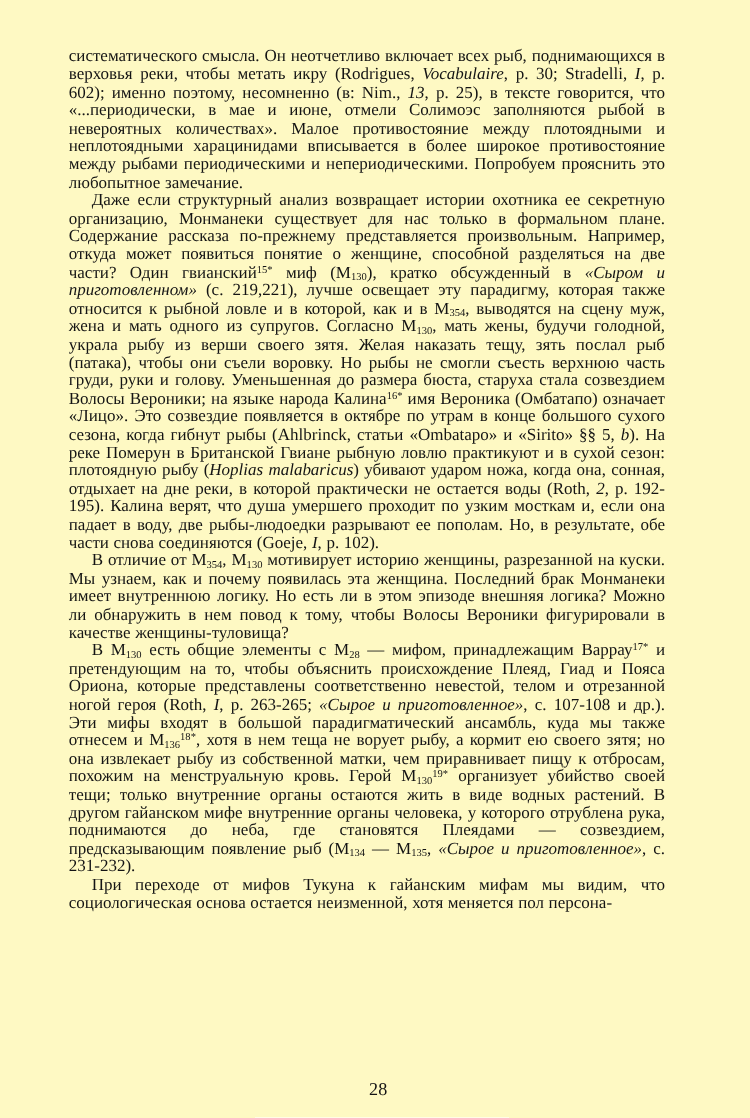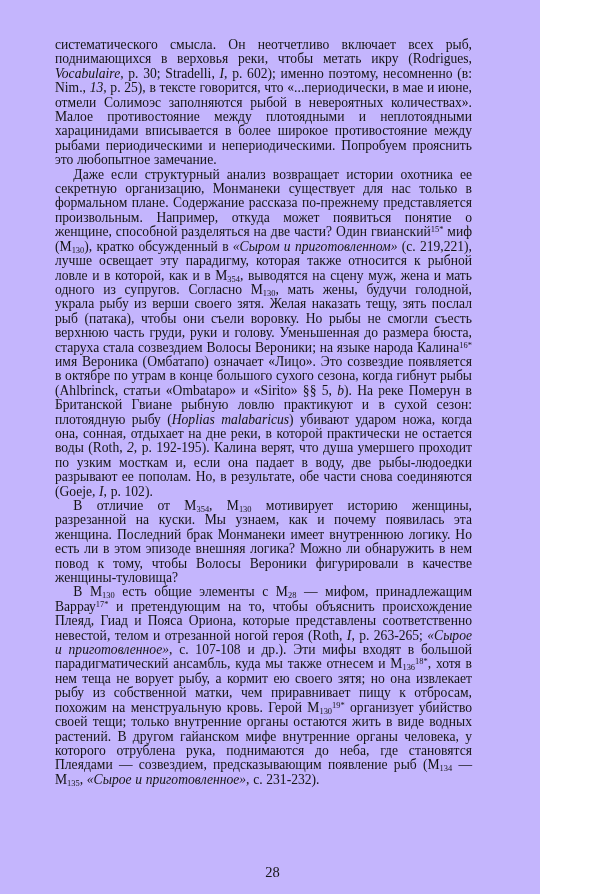--- a/index.html
+++ b/index.html
@@ -2,24 +2,24 @@
 <html lang="ru"><head>
 <meta charset="utf-8">
 <style>
   html, body {
     margin: 0;
     padding: 0;
     background: #ffffff;
   }
   .page {
     position: relative;
-    width: 540px;
+    width: 600px;
     height: 894px;
     margin: 0;
-    background: #c4b5fd;
+    background: #fef9c3;
     box-sizing: border-box;
     padding: 38px 68px 0 55px;
     font-family: "Liberation Serif", "DejaVu Serif", serif;
     color: #141414;
     overflow: hidden;
   }
   .text-block {
     width: 100%;
   }
   p.para {
@@ -59,15 +59,16 @@
 </style>
 </head>
 <body>
 
 <div class="page">
   <div class="text-block" id="paragraphs">
       <p class="para"><span>систематического смысла. Он неотчетливо включает всех рыб, поднимающихся в верховья реки, чтобы метать икру (Rodrigues, </span><span class="seg-i">Vocabulaire</span><span>, p. 30; Stradelli, </span><span class="seg-i">I</span><span>, p. 602); именно поэтому, несомненно (в: Nim., </span><span class="seg-i">13</span><span>, p. 25), в тексте говорится, что «...периодически, в мае и июне, отмели Солимоэс заполняются рыбой в невероятных количествах». Малое противостояние между плотоядными и неплотоядными харацинидами вписывается в более широкое противостояние между рыбами периодическими и непериодическими. Попробуем прояснить это любопытное замечание.</span></p>
       <p class="para indent"><span>Даже если структурный анализ возвращает истории охотника ее секретную организацию, Монманеки существует для нас только в формальном плане. Содержание рассказа по-прежнему представляется произвольным. Например, откуда может появиться понятие о женщине, способной разделяться на две части? Один гвианский</span><sup>15*</sup><span> миф (M</span><sub>130</sub><span>), кратко обсужденный в </span><span class="seg-bi">«Сыром и приготовленном»</span><span> (с. 219,221), лучше освещает эту парадигму, которая также относится к рыбной ловле и в которой, как и в M</span><sub>354</sub><span>, выводятся на сцену муж, жена и мать одного из супругов. Согласно M</span><sub>130</sub><span>, мать жены, будучи голодной, украла рыбу из верши своего зятя. Желая наказать тещу, зять послал рыб (патака), чтобы они съели воровку. Но рыбы не смогли съесть верхнюю часть груди, руки и голову. Уменьшенная до размера бюста, старуха стала созвездием Волосы Вероники; на языке народа Калина</span><sup>16*</sup><span> имя Вероника (Омбатапо) означает «Лицо». Это созвездие появляется в октябре по утрам в конце большого сухого сезона, когда гибнут рыбы (Ahlbrinck, статьи «Ombatapo» и «Sirito» §§ 5, </span><span class="seg-i">b</span><span>). На реке Померун в Британской Гвиане рыбную ловлю практикуют и в сухой сезон: плотоядную рыбу (</span><span class="seg-i">Hoplias malabaricus</span><span>) убивают ударом ножа, когда она, сонная, отдыхает на дне реки, в которой практически не остается воды (Roth, </span><span class="seg-i">2</span><span>, p. 192-195). Калина верят, что душа умершего проходит по узким мосткам и, если она падает в воду, две рыбы-людоедки разрывают ее пополам. Но, в результате, обе части снова соединяются (Goeje, </span><span class="seg-i">I</span><span>, p. 102).</span></p>
       <p class="para indent"><span>В отличие от M</span><sub>354</sub><span>, M</span><sub>130</sub><span> мотивирует историю женщины, разрезанной на куски. Мы узнаем, как и почему появилась эта женщина. Последний брак Монманеки имеет внутреннюю логику. Но есть ли в этом эпизоде внешняя логика? Можно ли обнаружить в нем повод к тому, чтобы Волосы Вероники фигурировали в качестве женщины-туловища?</span></p>
       <p class="para indent"><span>В M</span><sub>130</sub><span> есть общие элементы с M</span><sub>28</sub><span> — мифом, принадлежащим Варрау</span><sup>17*</sup><span> и претендующим на то, чтобы объяснить происхождение Плеяд, Гиад и Пояса Ориона, которые представлены соответственно невестой, телом и отрезанной ногой героя (Roth, </span><span class="seg-i">I</span><span>, p. 263-265; </span><span class="seg-bi">«Сырое и приготовленное»</span><span>, с. 107-108 и др.). Эти мифы входят в большой парадигматический ансамбль, куда мы также отнесем и M</span><sub>136</sub><sup>18*</sup><span>, хотя в нем теща не ворует рыбу, а кормит ею своего зятя; но она извлекает рыбу из собственной матки, чем приравнивает пищу к отбросам, похожим на менструальную кровь. Герой M</span><sub>130</sub><sup>19*</sup><span> организует убийство своей тещи; только внутренние органы остаются жить в виде водных растений. В другом гайанском мифе внутренние органы человека, у которого отрублена рука, поднимаются до неба, где становятся Плеядами — созвездием, предсказывающим появление рыб (M</span><sub>134</sub><span> — M</span><sub>135</sub><span>, </span><span class="seg-bi">«Сырое и приготовленное»</span><span>, с. 231-232).</span></p>
+      <p class="para indent"><span>При переходе от мифов Тукуна к гайанским мифам мы видим, что социологическая основа остается неизменной, хотя меняется пол персона-</span></p>
     </div>
   <div class="page-number">28</div>
 </div>
 
 </body></html>

